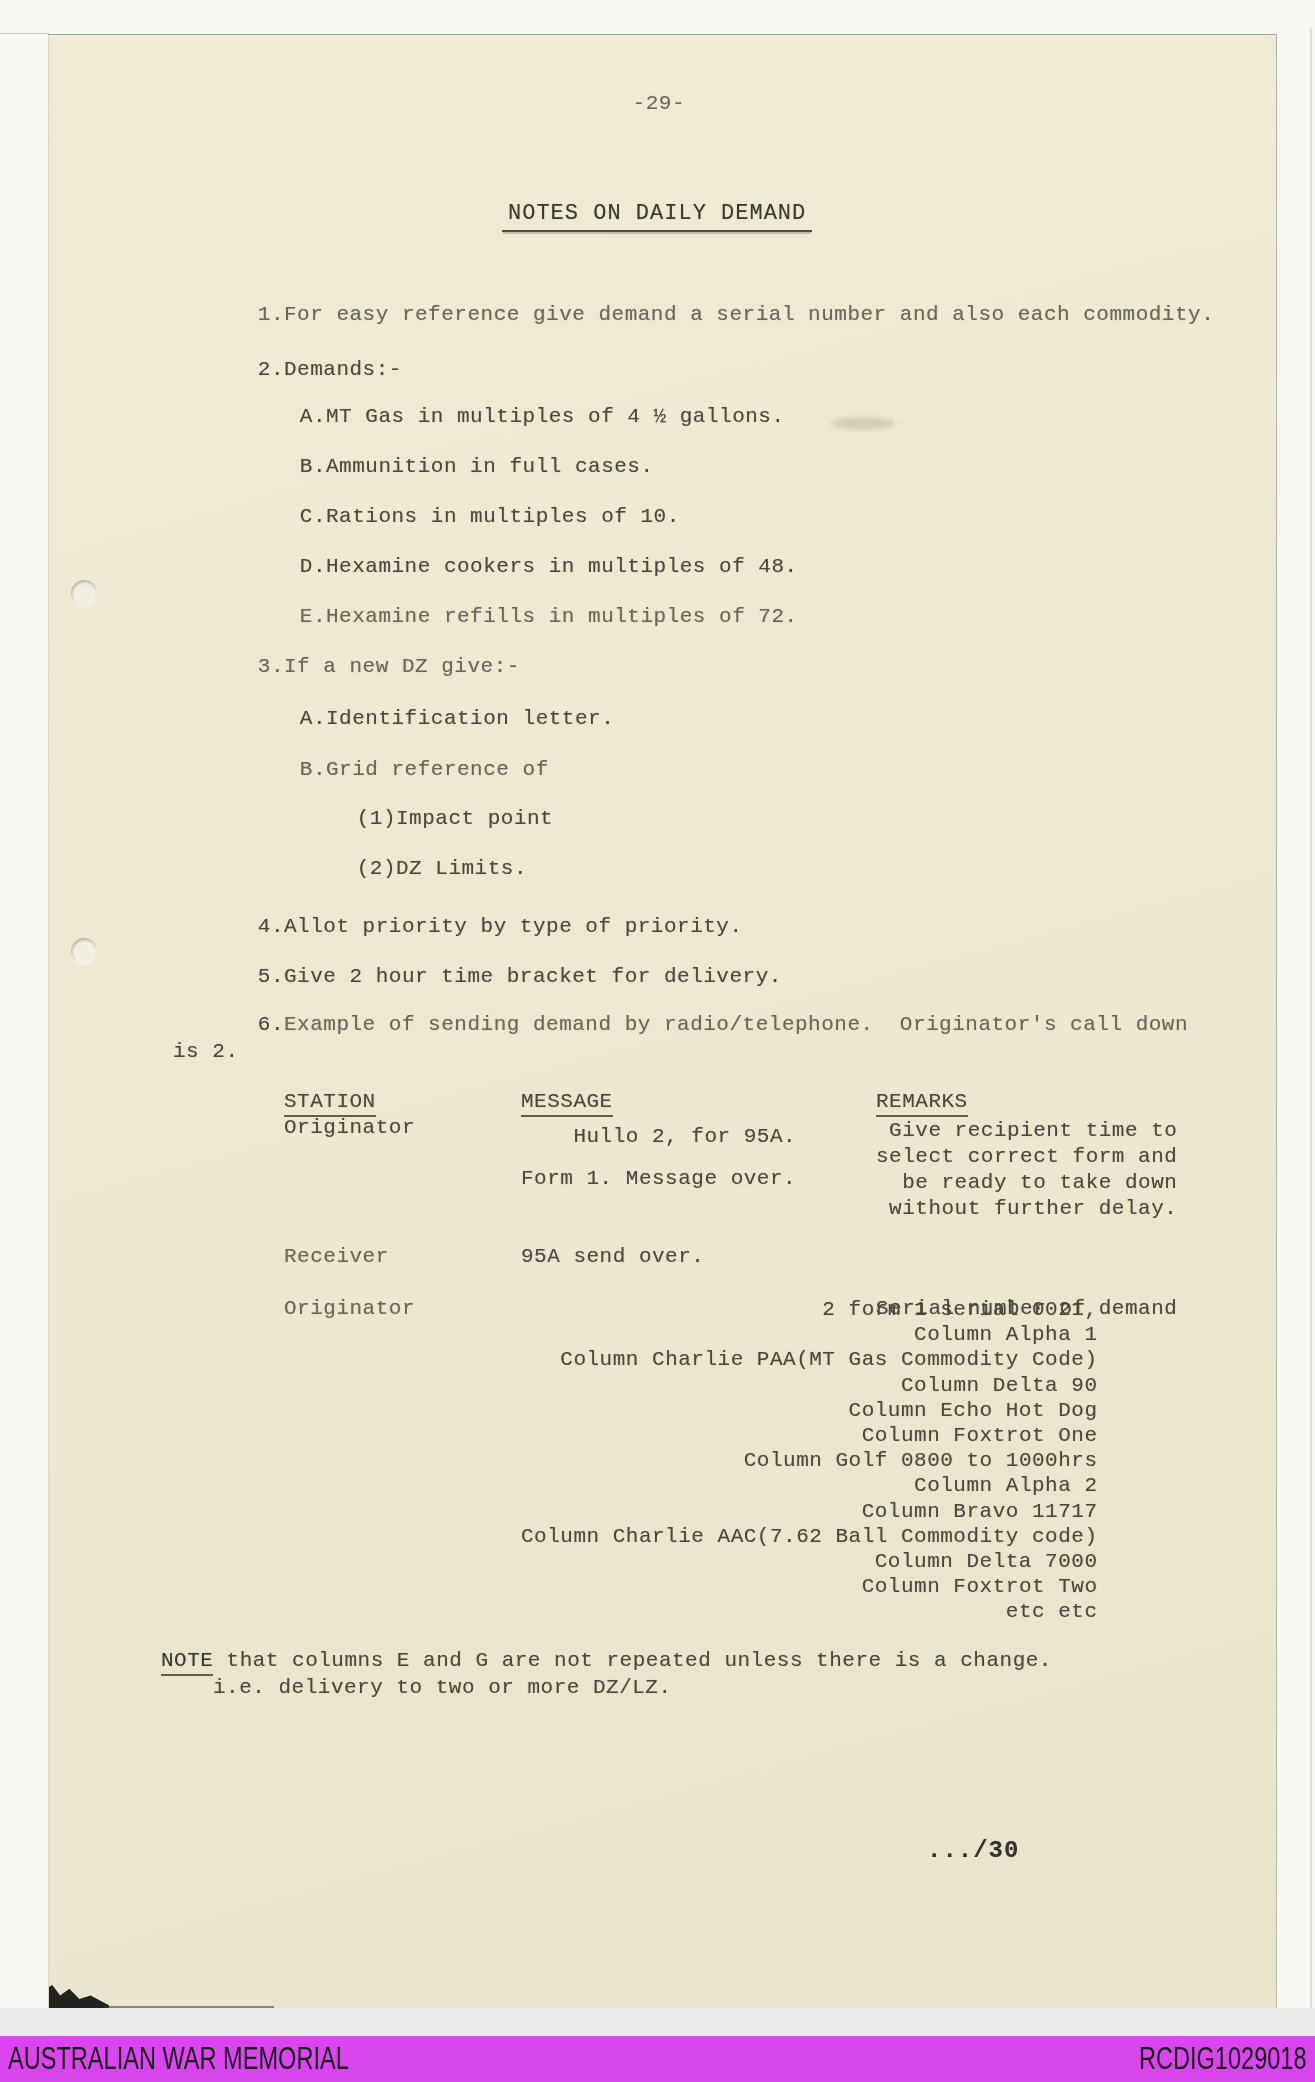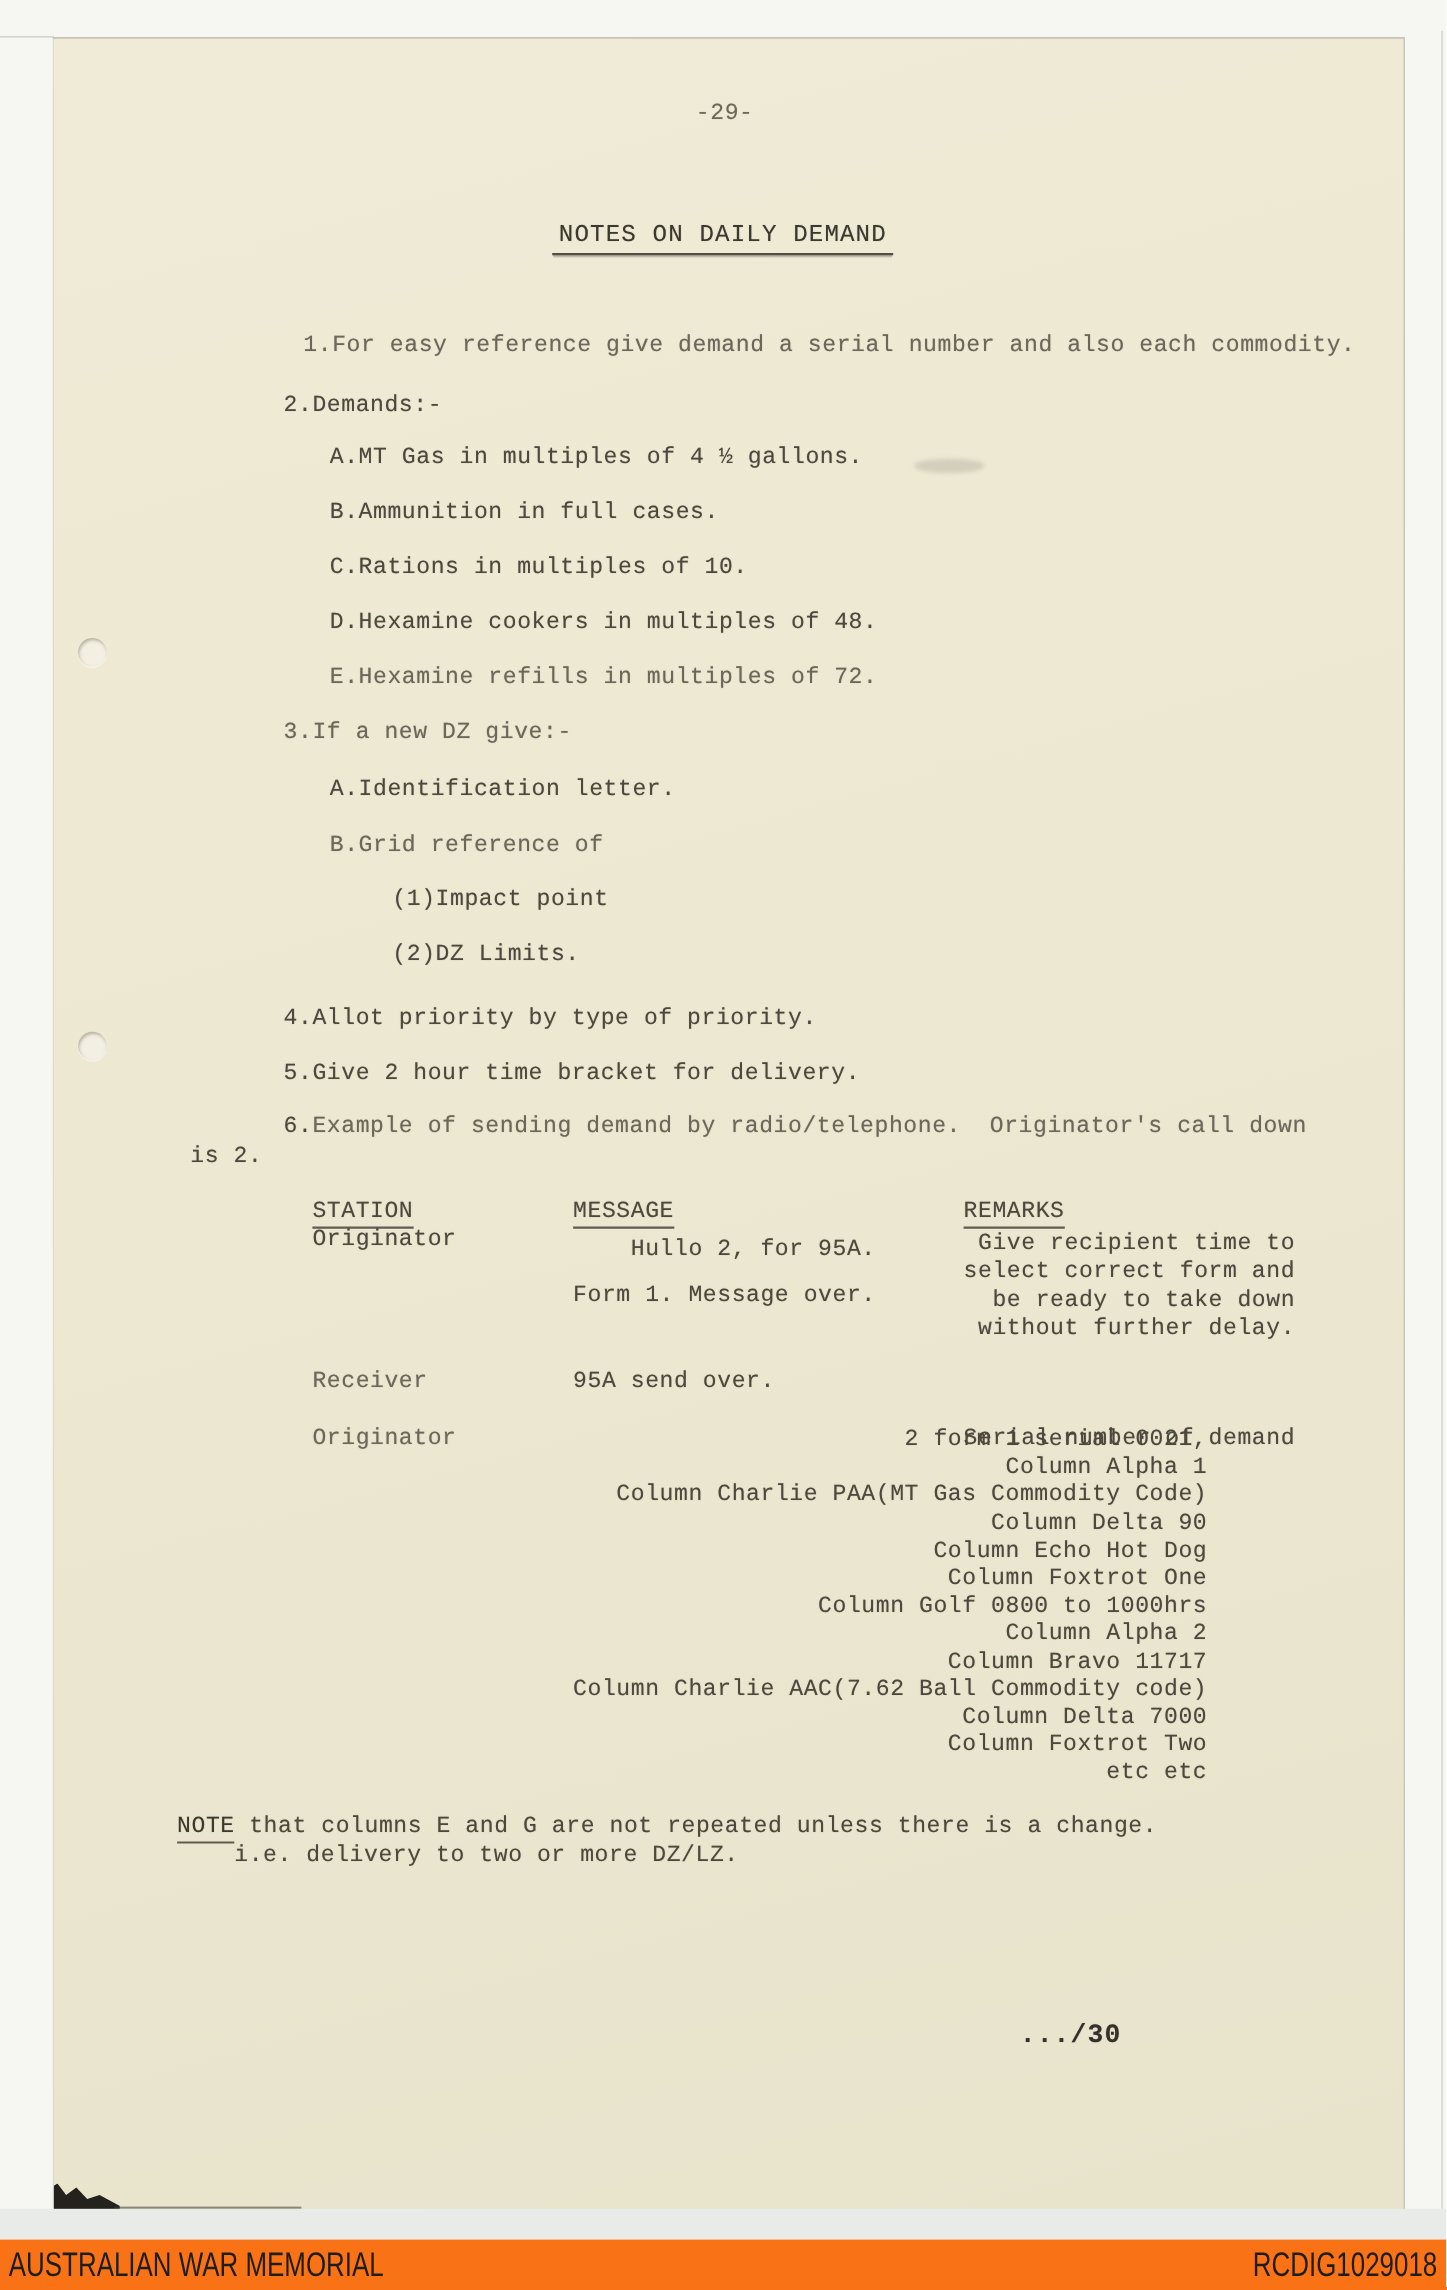--- a/index.html
+++ b/index.html
@@ -33,40 +33,40 @@
         box-shadow:inset 1px 2px 3px rgba(135,130,110,.55),0 1px 1px rgba(255,255,255,.7);}
   
   .smudge{position:absolute;left:782px;top:382px;width:64px;height:13px;border-radius:50%;
           background:rgba(118,116,106,.22);filter:blur(2px);}
   
   .torn{position:absolute;left:-6px;top:1948px;width:66px;height:26px;background:#24221c;
         clip-path:polygon(0 100%,0 30%,14% 8%,26% 48%,40% 22%,55% 62%,72% 48%,100% 86%,100% 100%);}
   .edge-line{position:absolute;left:55px;top:1971px;width:170px;height:2px;background:#3c3a32;opacity:.55;}
   
   .band-gray{position:absolute;left:0;top:2008px;width:1315px;height:28px;background:#e9ebe8;}
-  .footer-band{position:absolute;left:0;top:2036px;width:1315px;height:46px;background:#f97316;
+  .footer-band{position:absolute;left:0;top:2036px;width:1315px;height:46px;background:#d946ef;
                display:flex;align-items:center;justify-content:space-between;padding:0 8px;box-sizing:border-box;}
   .footer-text{font-family:"Liberation Sans",sans-serif;font-size:31px;color:#1d1d1b;}
   .ft-left{transform:scaleX(.76);transform-origin:left center;}
   .ft-right{transform:scaleX(.76);transform-origin:right center;}
 </style>
 </head>
 <body>
 
 <div class="scan">
   <div class="scan-topline"></div>
   <div class="scan-rightline"></div>
 
   <div class="paper">
 
     <div class="tw pagenum" style="left:556px;top:57px;width:80px;">-29-</div>
 
     <div class="tw ink-dark title-block" style="left:453px;top:167px;">NOTES ON DAILY DEMAND</div>
 
-    <div class="tw ink-light" style="left:124px;top:268px;margin-left:18px;"><span class="num">1.</span><span>For easy reference give demand a serial number and also each commodity.</span></div>
+    <div class="tw ink-light" style="left:124px;top:268px;"><span class="num">1.</span><span>For easy reference give demand a serial number and also each commodity.</span></div>
 
     <div class="tw" style="left:124px;top:323px;"><span class="num">2.</span><span>Demands:-</span></div>
 
     <div class="tw" style="left:235px;top:370px;"><span class="letter">A.</span><span>MT Gas in multiples of 4 ½ gallons.</span></div>
     <div class="tw" style="left:235px;top:420px;"><span class="letter">B.</span><span>Ammunition in full cases.</span></div>
     <div class="tw" style="left:235px;top:470px;"><span class="letter">C.</span><span>Rations in multiples of 10.</span></div>
     <div class="tw" style="left:235px;top:520px;"><span class="letter">D.</span><span>Hexamine cookers in multiples of 48.</span></div>
     <div class="tw ink-light" style="left:235px;top:570px;"><span class="letter">E.</span><span>Hexamine refills in multiples of 72.</span></div>
 
     <div class="tw ink-light" style="left:124px;top:620px;"><span class="num">3.</span><span>If a new DZ give:-</span></div>

